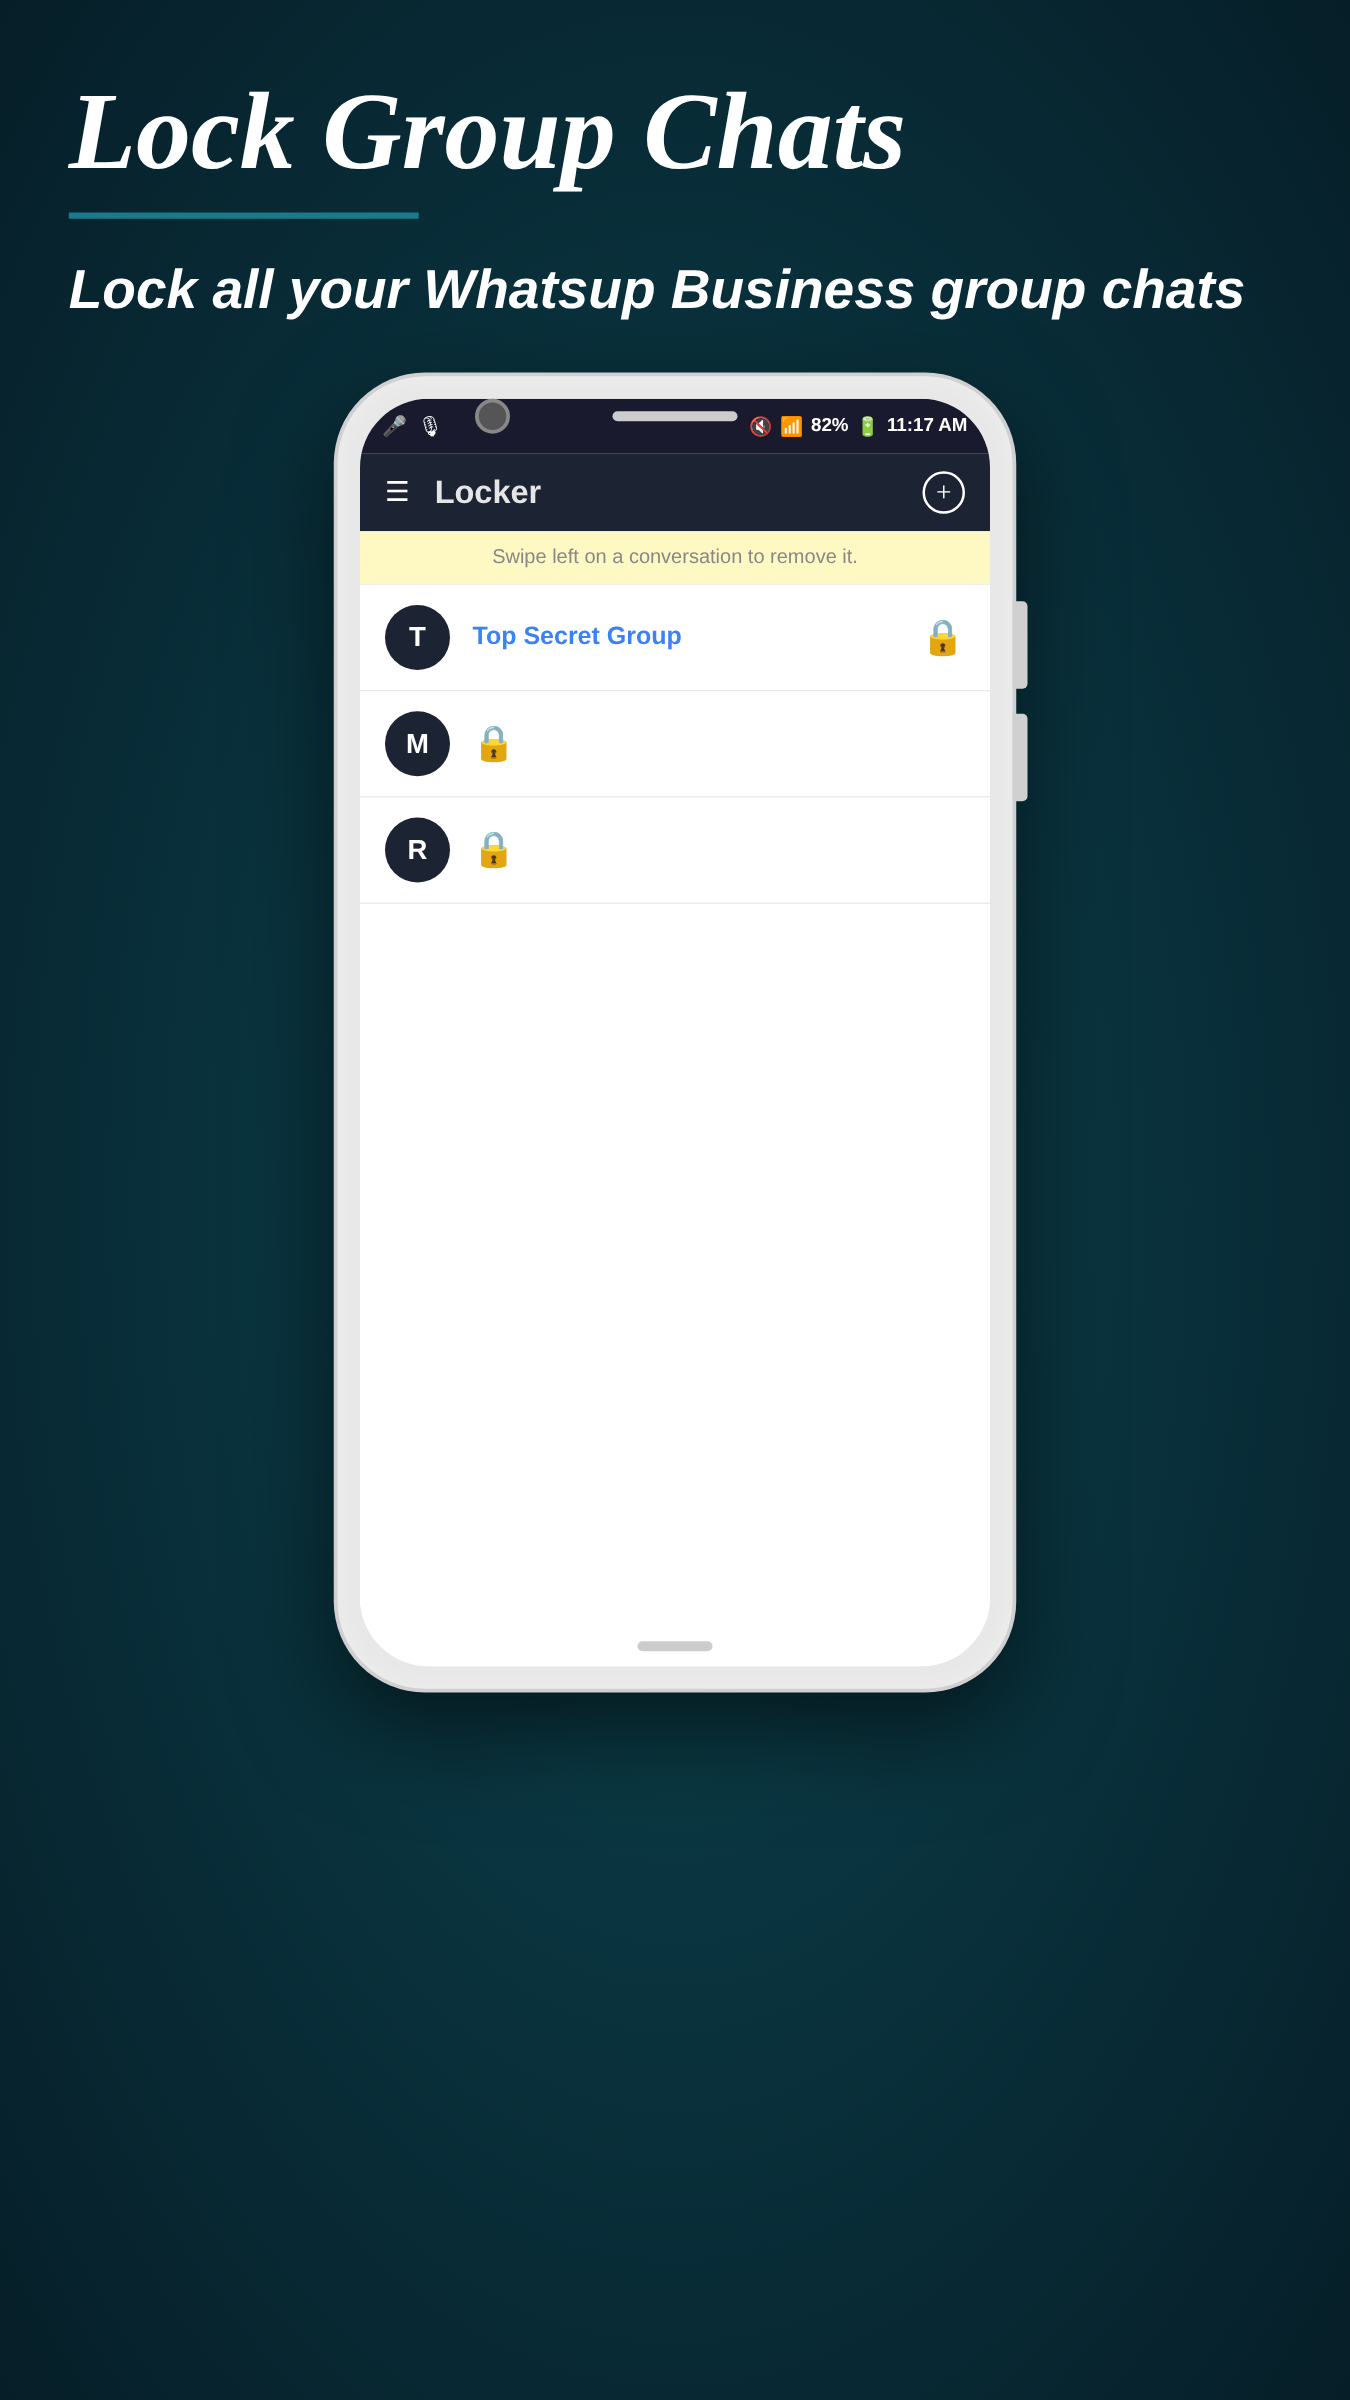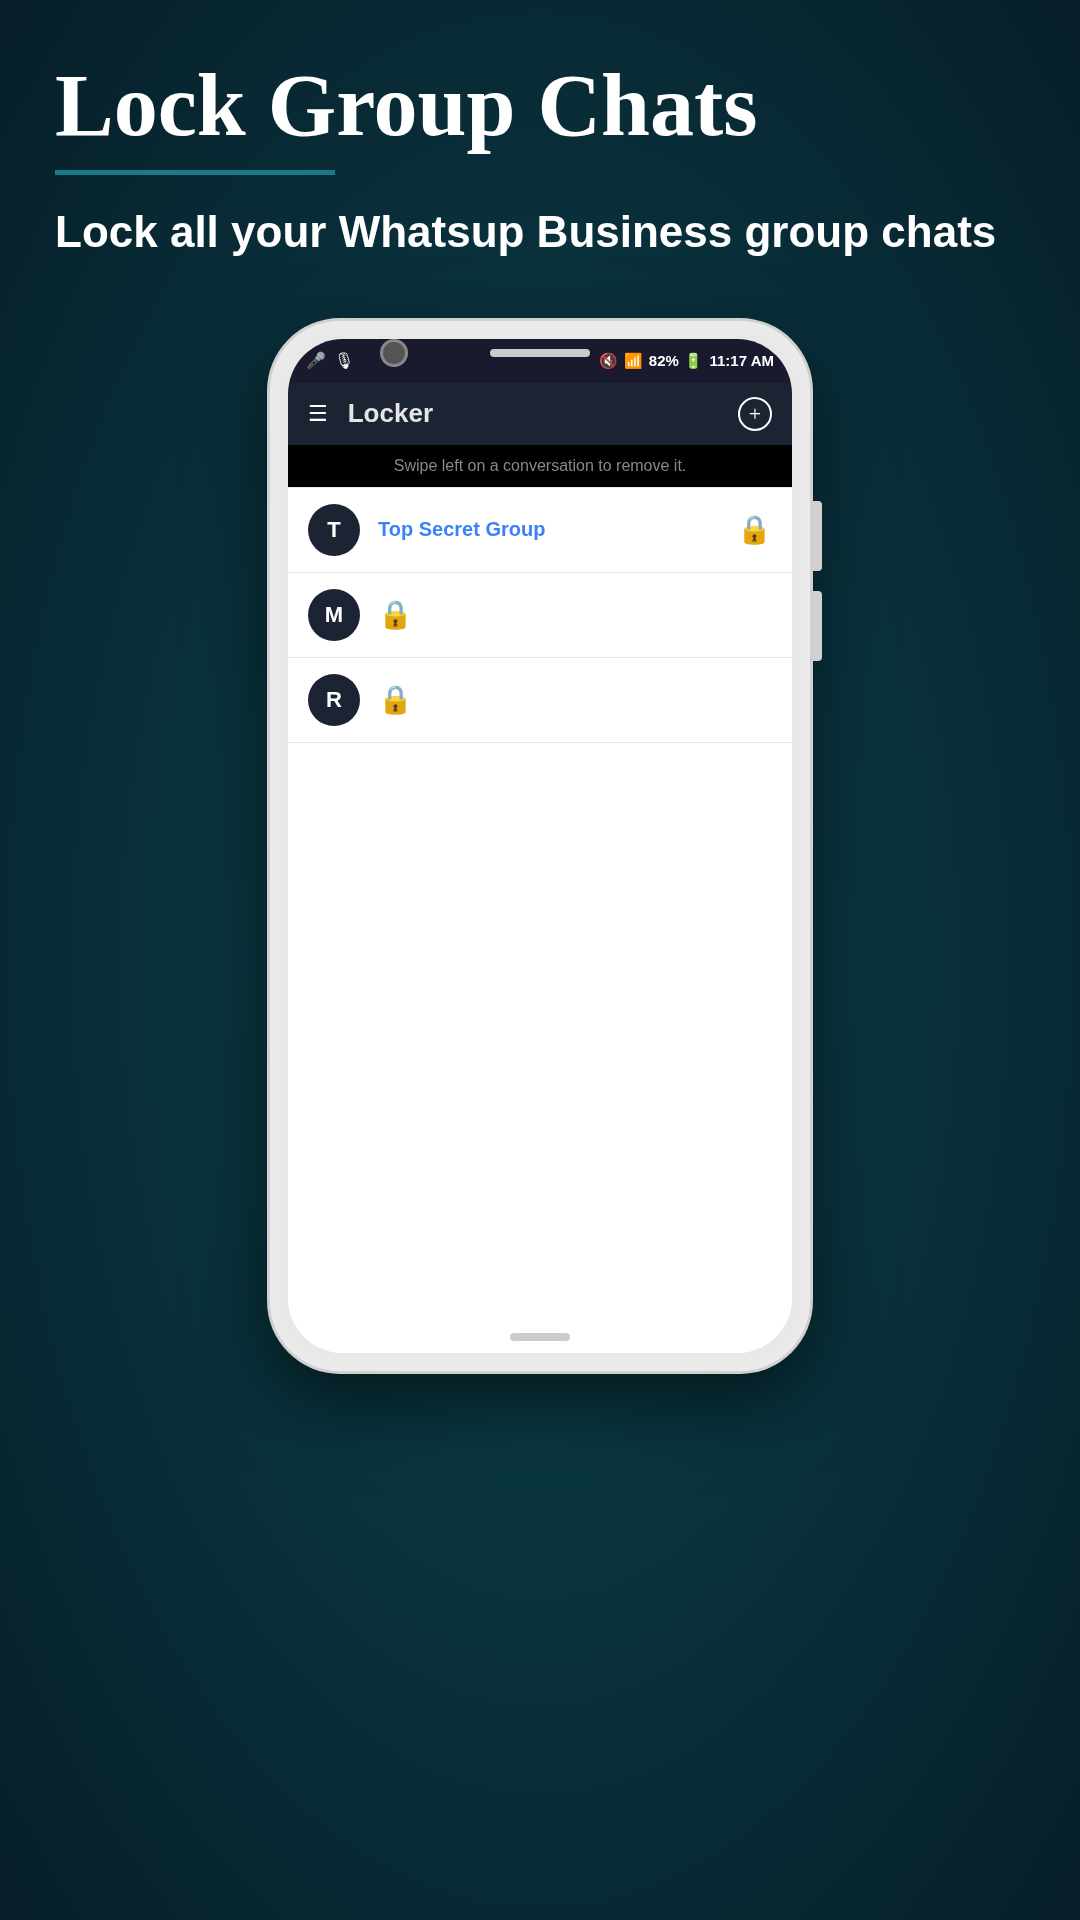--- a/index.html
+++ b/index.html
@@ -8,20 +8,21 @@
       width: 1080px;
       height: 1920px;
       background: radial-gradient(ellipse at center, #0d4a52 0%, #0a3540 40%, #061e28 100%);
       font-family: 'Georgia', serif;
       overflow: hidden;
       position: relative;
     }
 
     .page-content {
       padding: 60px 55px 0 55px;
+      font-style: italic;
     }
 
     .main-title {
       font-size: 88px;
       font-weight: 900;
       color: #ffffff;
       line-height: 1.05;
       font-family: 'Georgia', serif;
       margin-bottom: 18px;
     }
@@ -32,21 +33,21 @@
       background: #1a7a8a;
       margin-bottom: 28px;
     }
 
     .subtitle {
       font-size: 44px;
       font-weight: 700;
       color: #ffffff;
       line-height: 1.3;
       font-family: Arial, sans-serif;
-      margin-bottom: 60px;
+      margin-bottom: 40px;
     }
 
     
     .phone-wrapper {
       display: flex;
       justify-content: center;
       margin-top: 30px;
     }
 
     .phone {
@@ -193,21 +194,21 @@
       display: flex;
       align-items: center;
       justify-content: center;
       color: #ffffff;
       font-size: 22px;
       cursor: pointer;
     }
 
     
     .hint-bar {
-      background: #000000;
+      background: #fef9c3;
       border-bottom: 1px solid #eeeeee;
       padding: 12px 2px;
       text-align: center;
       font-family: Arial, sans-serif;
       font-size: 16px;
       color: #888888;
       flex-shrink: 0;
     }
 
     

